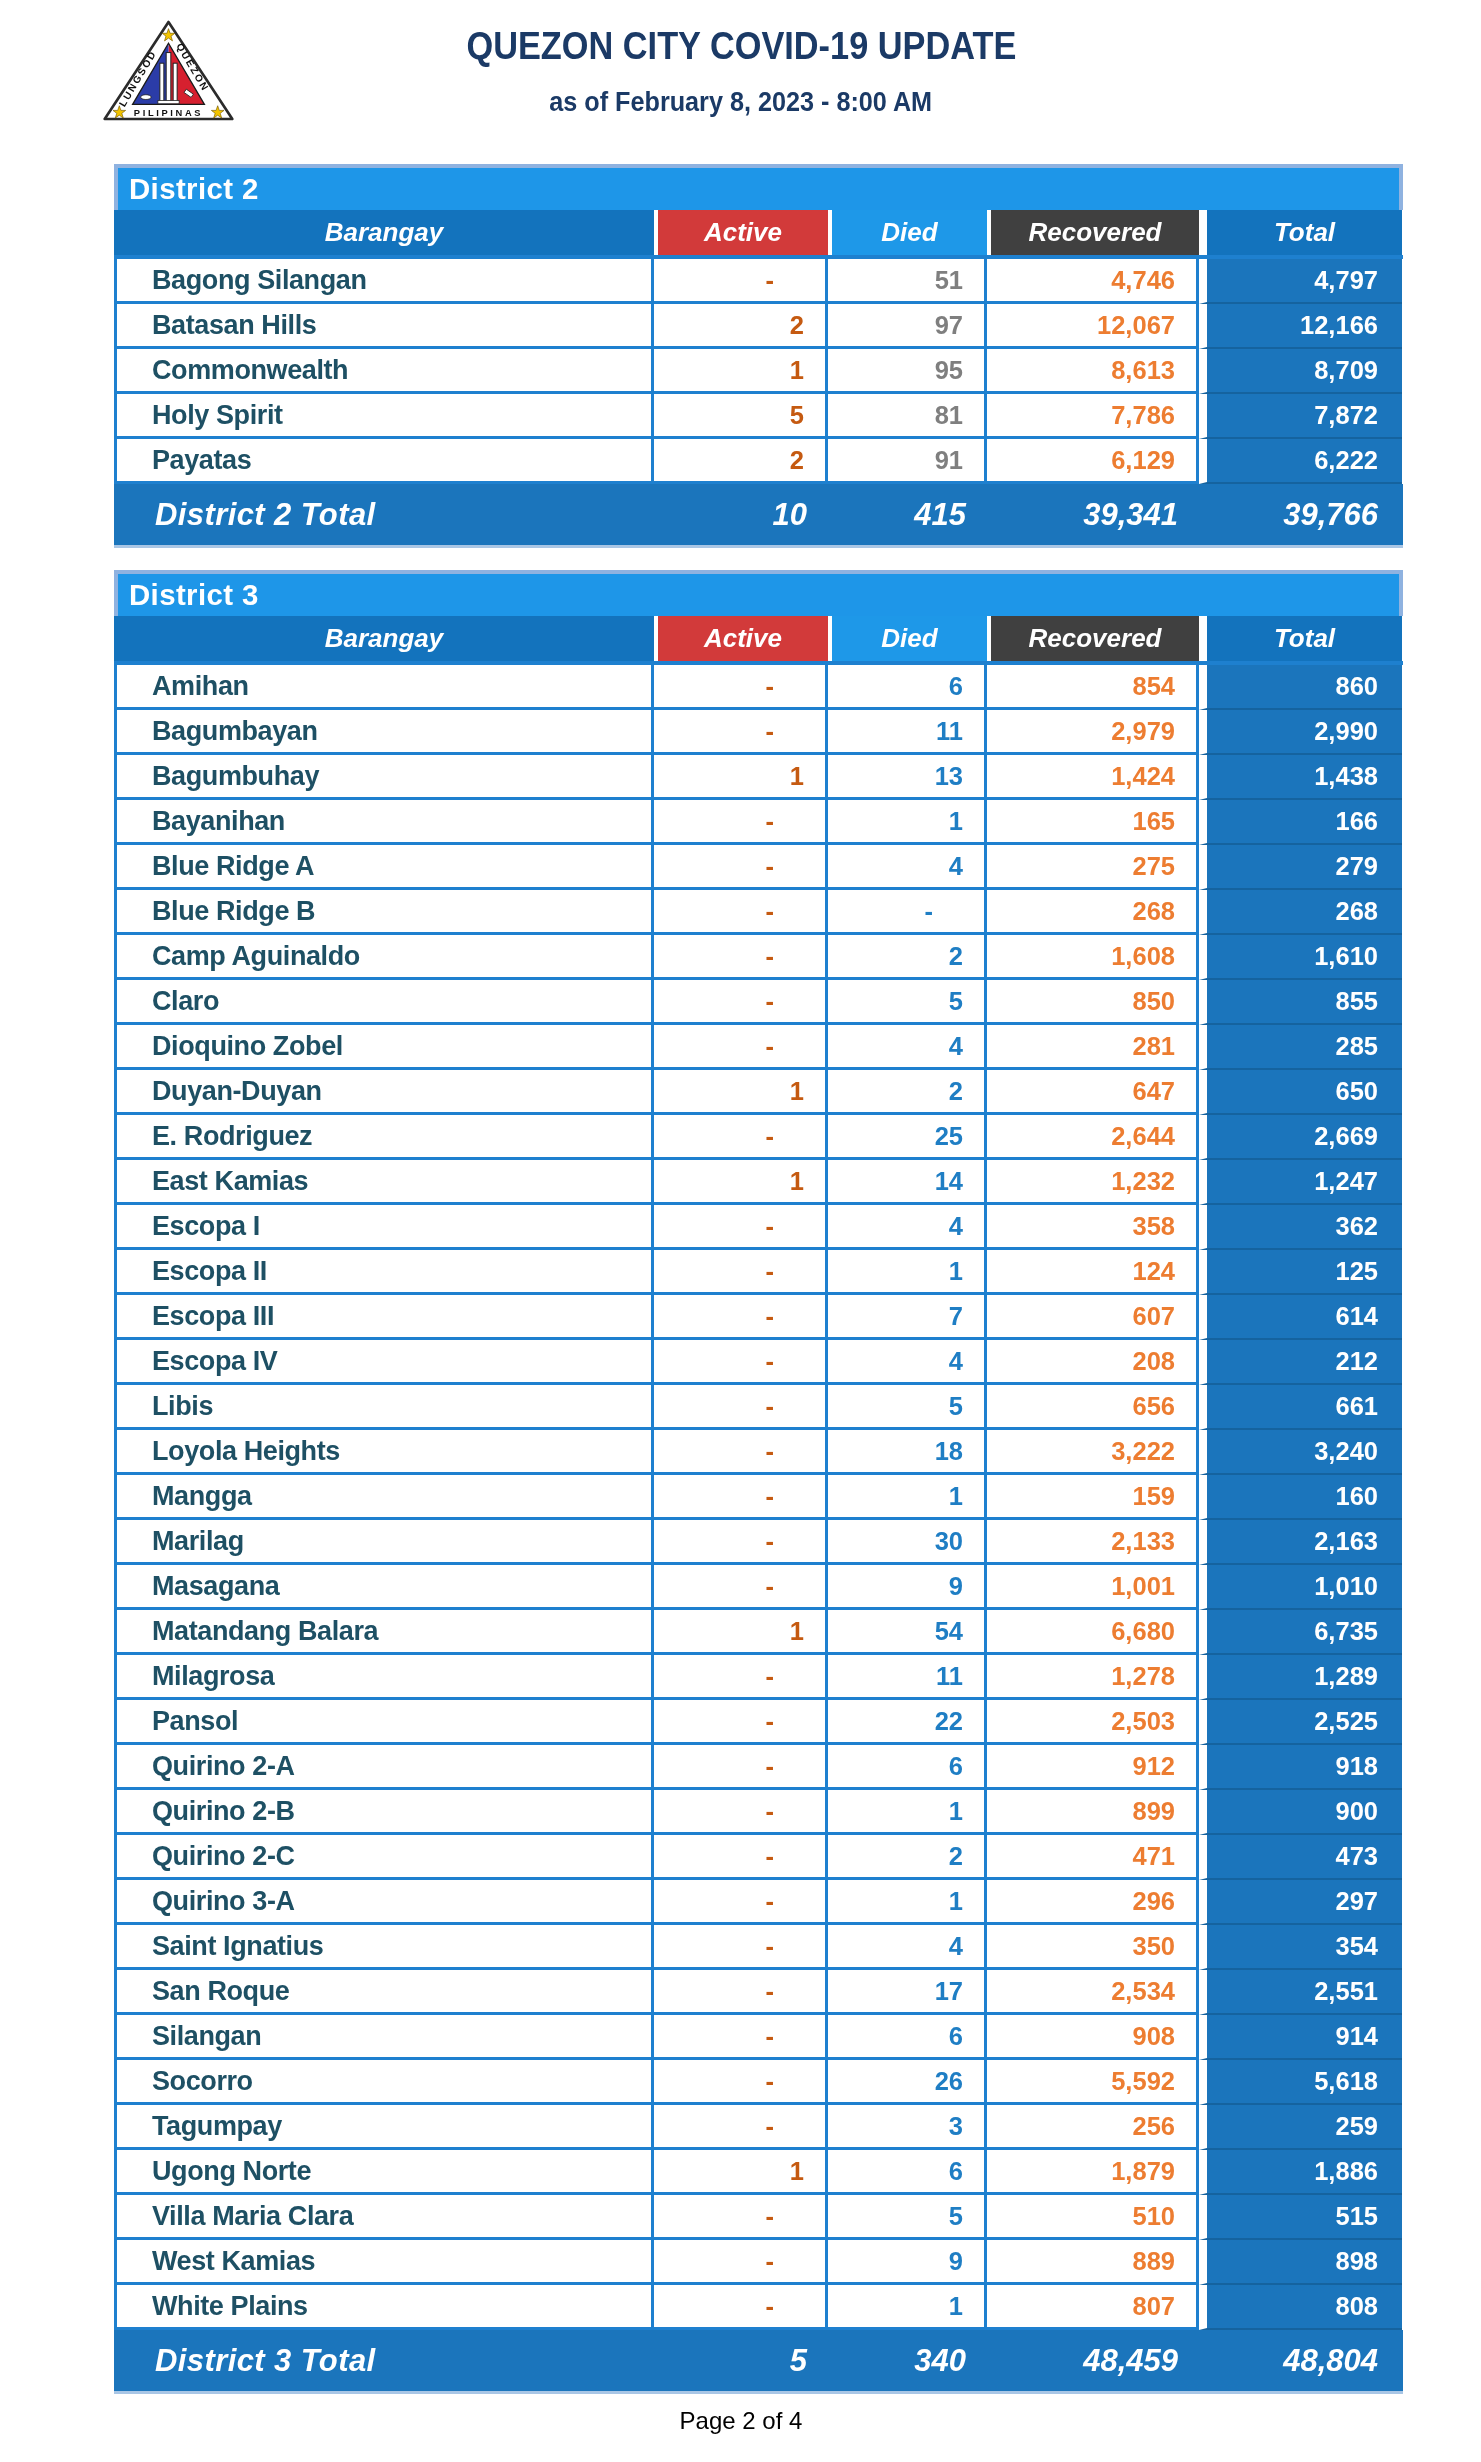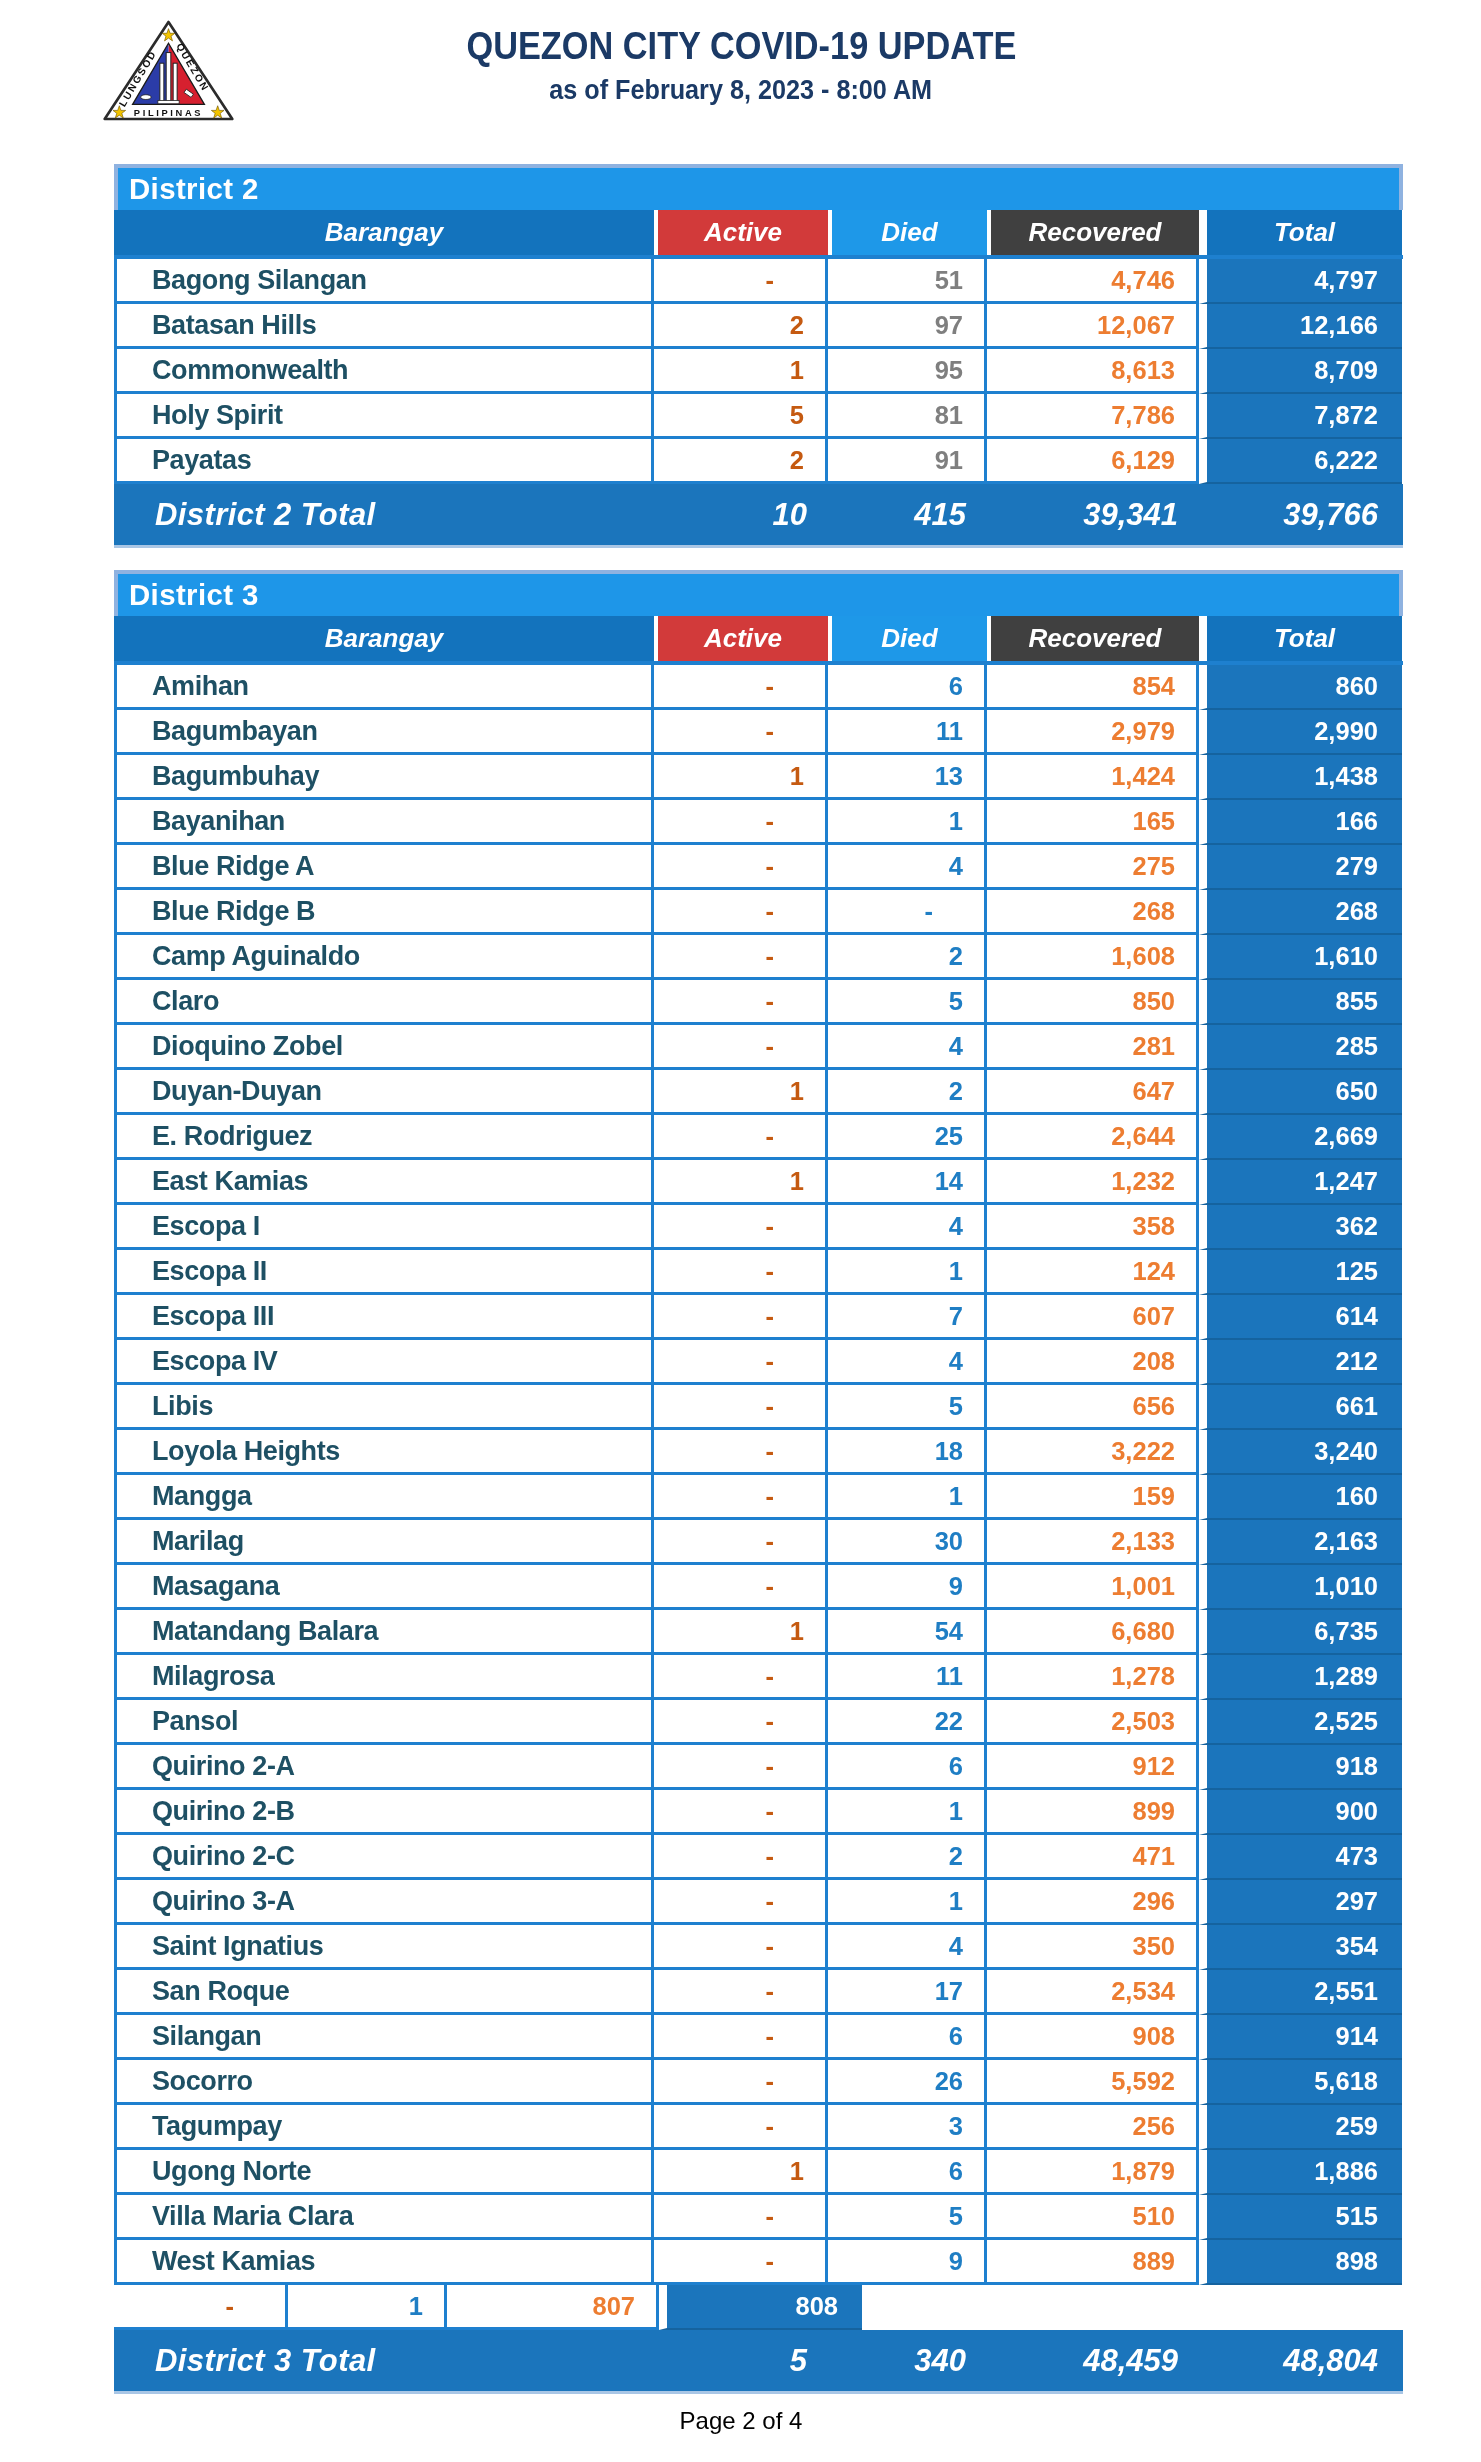--- a/index.html
+++ b/index.html
@@ -17,21 +17,21 @@
   .titles { text-align: center; padding-top: 24px; }
   .page-title {
     margin: 0; color: #1B3A66; font-size: 39px; font-weight: 700;
     letter-spacing: 0px; display: inline-block; transform: scaleX(0.88);
     white-space: nowrap;
   }
   .page-subtitle {
     margin: 6.4px 0 0 0; color: #1B3A66; font-size: 28px; font-weight: 700;
     display: inline-block; transform: scaleX(0.9); white-space: nowrap;
   }
-  .title-stack { display: flex; flex-direction: column; align-items: center; }
+  .title-stack { display: flex; flex-direction: column; align-items: center; gap: 12px; }
 
   
   #tables { margin-left: 94px; width: 1289px; }
   .qc-table { margin-top: 22px; margin-left: 20px; }
   .qc-table:first-child { margin-top: 22px; }
 
   .district-bar {
     box-sizing: border-box; width: 1289px; height: 46px;
     background: #1E96E8;
     border-top: 4.8px solid #8FB2E0; border-left: 4px solid #8FB2E0; border-right: 4px solid #8FB2E0;
@@ -449,20 +449,21 @@
           <div class="cell num c-total">515</div>
         </div>
         <div class="data-row">
           <div class="cell c-barangay">West Kamias</div>
           <div class="cell num c-active dash">-</div>
           <div class="cell num c-died" style="color: rgb(31, 126, 196);">9</div>
           <div class="cell num c-recovered">889</div>
           <div class="cell num c-total">898</div>
         </div>
         <div class="data-row">
+          <div class="cell c-barangay">White Plains</div>
           <div class="cell num c-active dash">-</div>
           <div class="cell num c-died" style="color: rgb(31, 126, 196);">1</div>
           <div class="cell num c-recovered">807</div>
           <div class="cell num c-total">808</div>
         </div>
         <div class="total-row">
           <div class="t-label">District 3 Total</div>
           <div class="t-num t-active">5</div>
           <div class="t-num t-died">340</div>
           <div class="t-num t-recovered">48,459</div>

